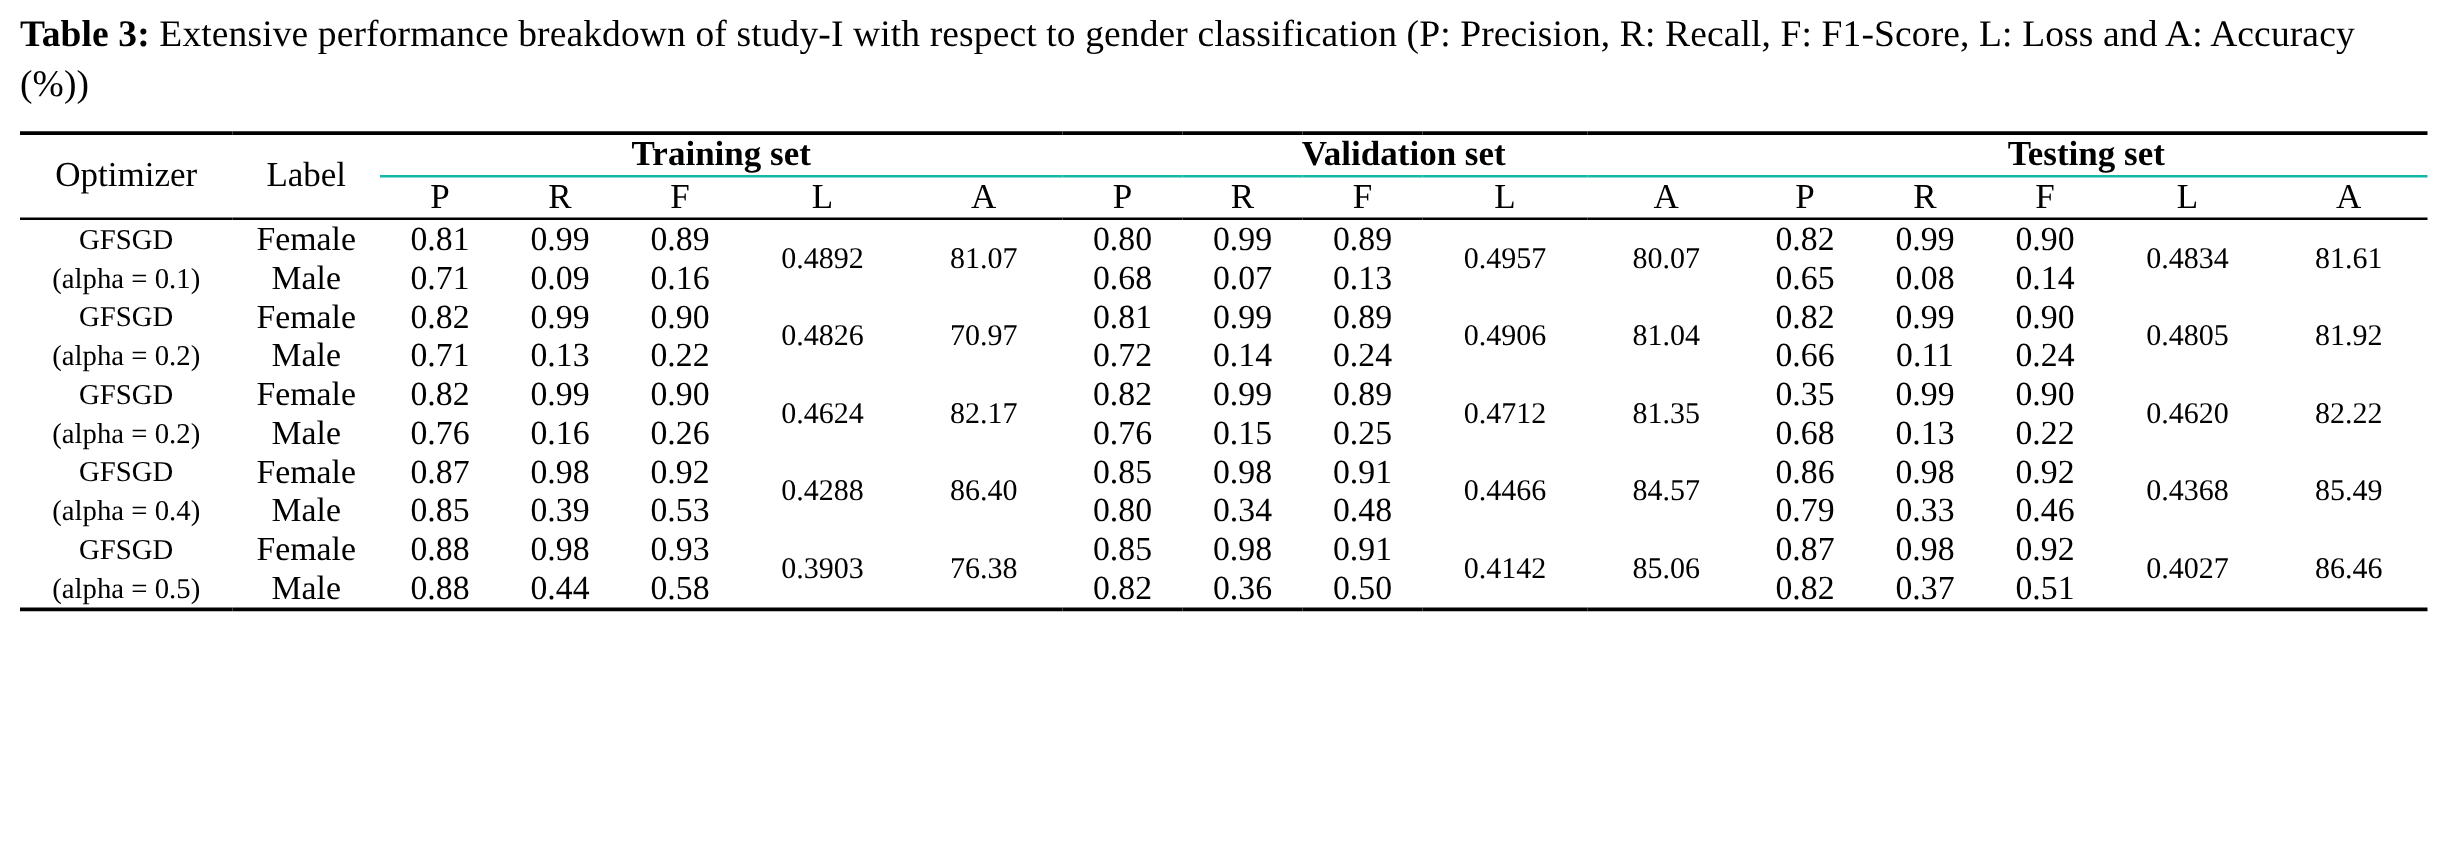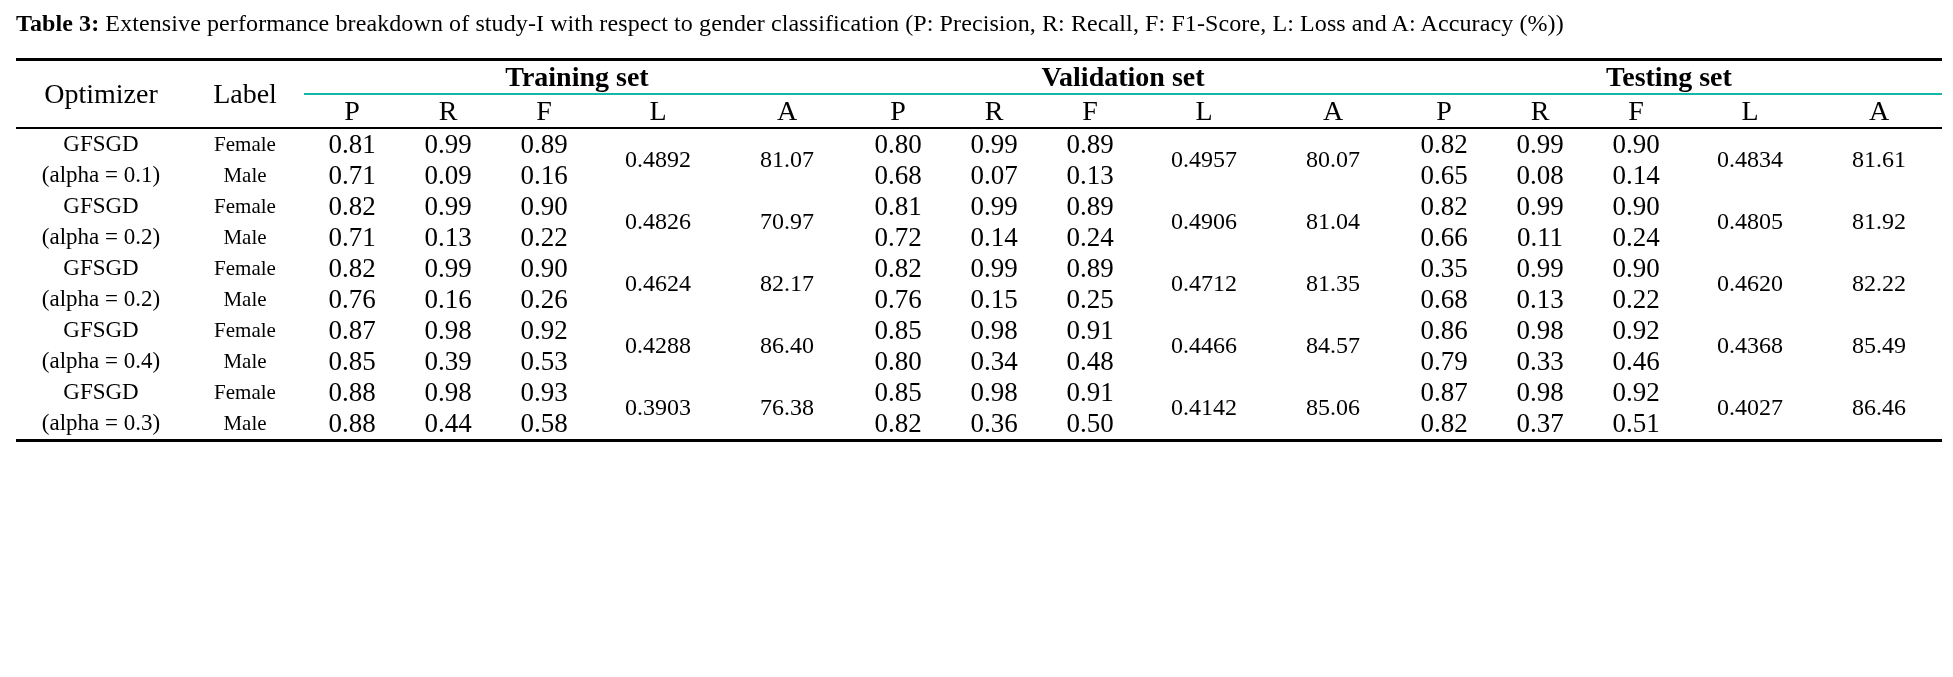--- a/index.html
+++ b/index.html
@@ -15,21 +15,21 @@
     overflow: hidden;
   }
   .page {
     position: relative;
     width: 1953px;
     height: 677px;
     box-sizing: border-box;
     padding: 8px 16px 0 16px;
   }
   .caption {
-    font-size: 24px;
+    font-size: 30px;
     line-height: 1.32;
     letter-spacing: 0.1px;
     margin: 0 0 18px 0;
   }
   .caption .cap-label {
     font-weight: bold;
   }
   table.tbl {
     width: 1921px;
     border-collapse: collapse;
@@ -74,21 +74,21 @@
     font-weight: bold;
     font-size: 28px;
     padding: 12px 0 12px 0;
   }
   td.optimizer-cell {
     text-align: center;
     font-size: 23px;
   }
   td.label-cell {
     text-align: center;
-    font-size: 21px;
+    font-size: 27px;
   }
   .row-top td {
     padding-top: 10px;
     padding-bottom: 1px;
   }
   .row-bot td {
     padding-top: 1px;
     padding-bottom: 10px;
   }
   td.span-cell {
@@ -311,21 +311,21 @@
         <td>0.91</td>
         <td class="span-cell" rowspan="2">0.4142</td>
         <td class="span-cell" rowspan="2">85.06</td>
         <td>0.87</td>
         <td>0.98</td>
         <td>0.92</td>
         <td class="span-cell" rowspan="2">0.4027</td>
         <td class="span-cell" rowspan="2">86.46</td>
       </tr>
       <tr class="row-bot">
-        <td class="optimizer-cell">(alpha = 0.3)</td>
+        <td class="optimizer-cell">(alpha = 0.5)</td>
         <td class="label-cell">Male</td>
         <td>0.88</td>
         <td>0.44</td>
         <td>0.58</td>
         <td>0.82</td>
         <td>0.36</td>
         <td>0.50</td>
         <td>0.82</td>
         <td>0.37</td>
         <td>0.51</td>

